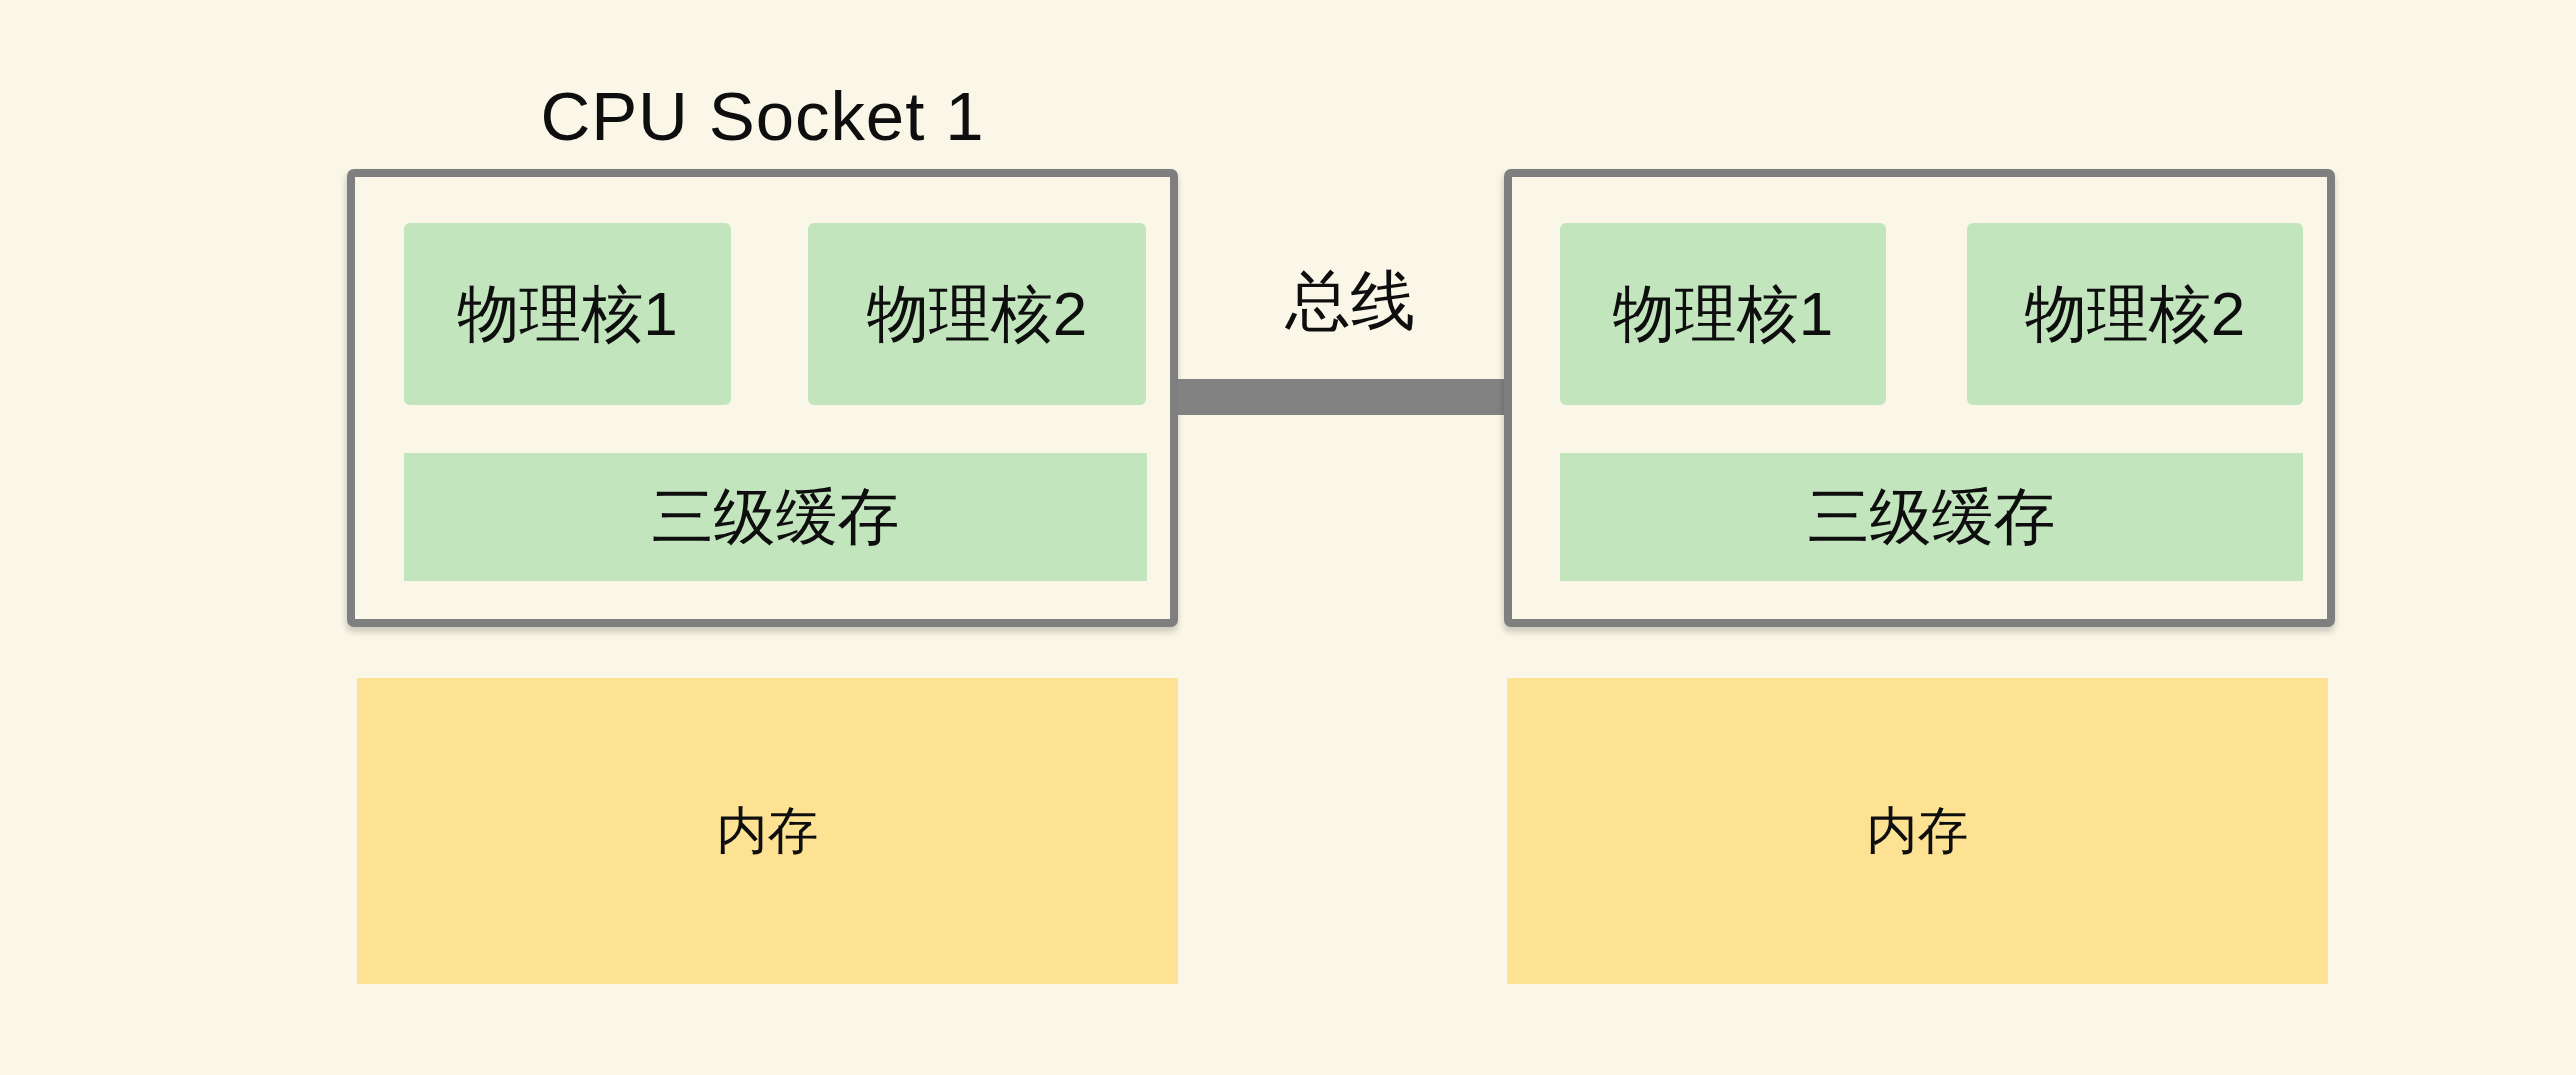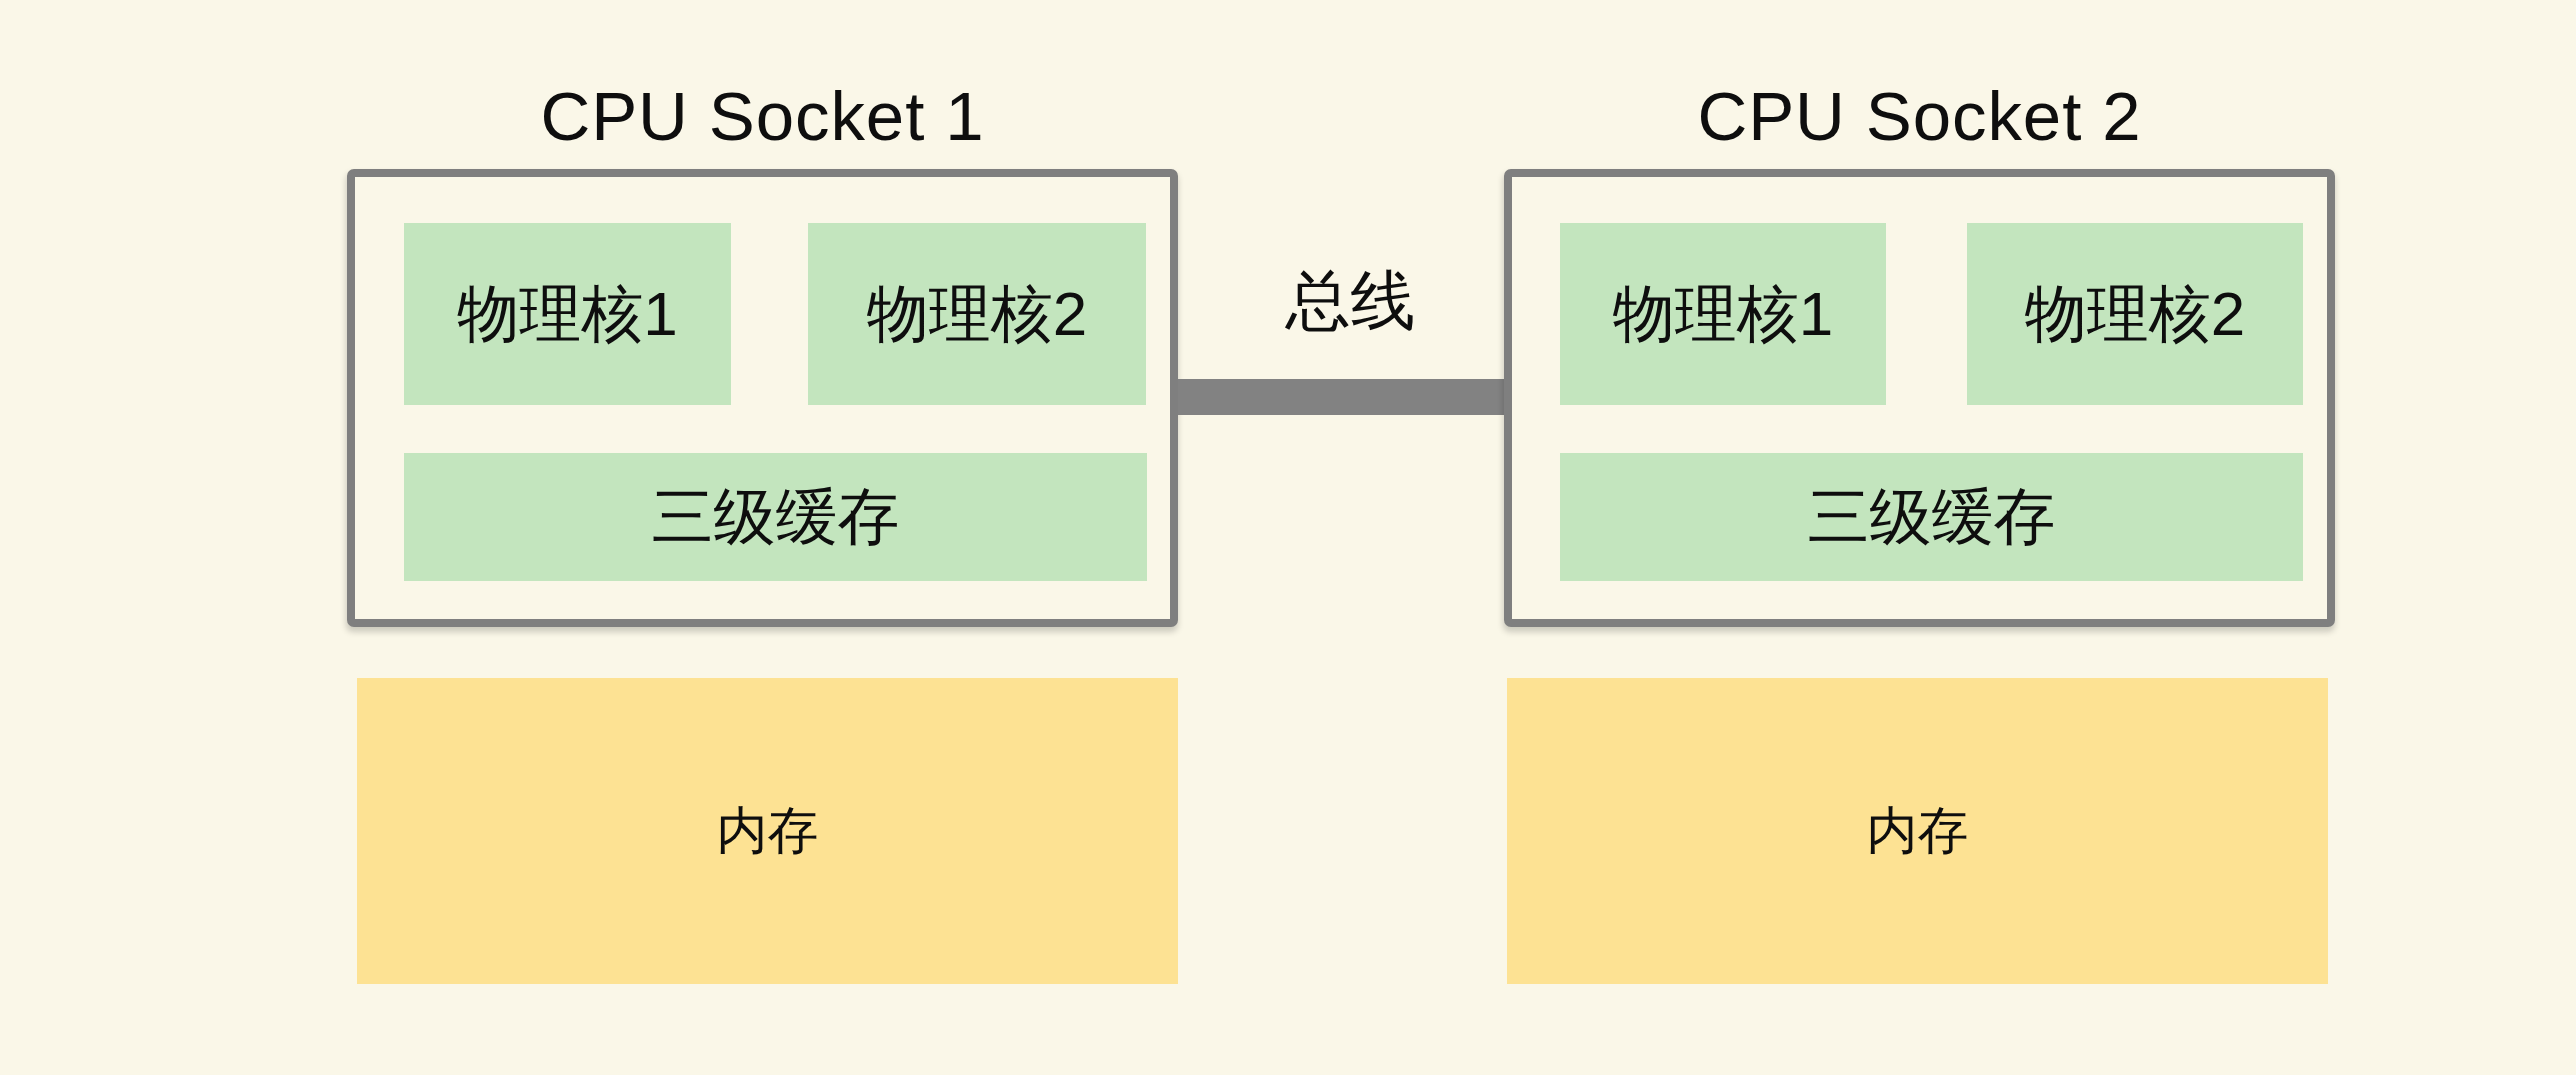--- a/index.html
+++ b/index.html
@@ -45,21 +45,21 @@
     box-shadow: -0.9px 4.3px 6px rgba(0,0,0,0.18);
   }
   .block {
     position: absolute;
     display: flex;
     align-items: center;
     justify-content: center;
     font-size: 62px;
     color: var(--text);
   }
-  .core { background: var(--block-green); }
+  .core { background: var(--block-green); border-radius: 6px; }
   .cache { background: var(--block-green); text-align: center; }
   .memory {
     position: absolute;
     top: 678px;
     width: 821px;
     height: 306px;
     background: var(--memory-yellow);
     display: flex;
     align-items: center;
     justify-content: center;
@@ -110,21 +110,20 @@
 
   <div class="socket-box s1-box">
     <div class="block core s1-core1">物理核1</div>
     <div class="block core s1-core2">物理核2</div>
     <div class="block cache s1-cache">三级缓存</div>
   </div>
 
   <div class="bus-label">总线</div>
   <div class="bus-bar"></div>
 
-  <div class="socket-title s2-title">CPU Socket 2</div>
 
   <div class="socket-box s2-box">
     <div class="block core s2-core1">物理核1</div>
     <div class="block core s2-core2">物理核2</div>
     <div class="block cache s2-cache">三级缓存</div>
   </div>
 
   <div class="memory s1-mem">内存</div>
   <div class="memory s2-mem">内存</div>
 

